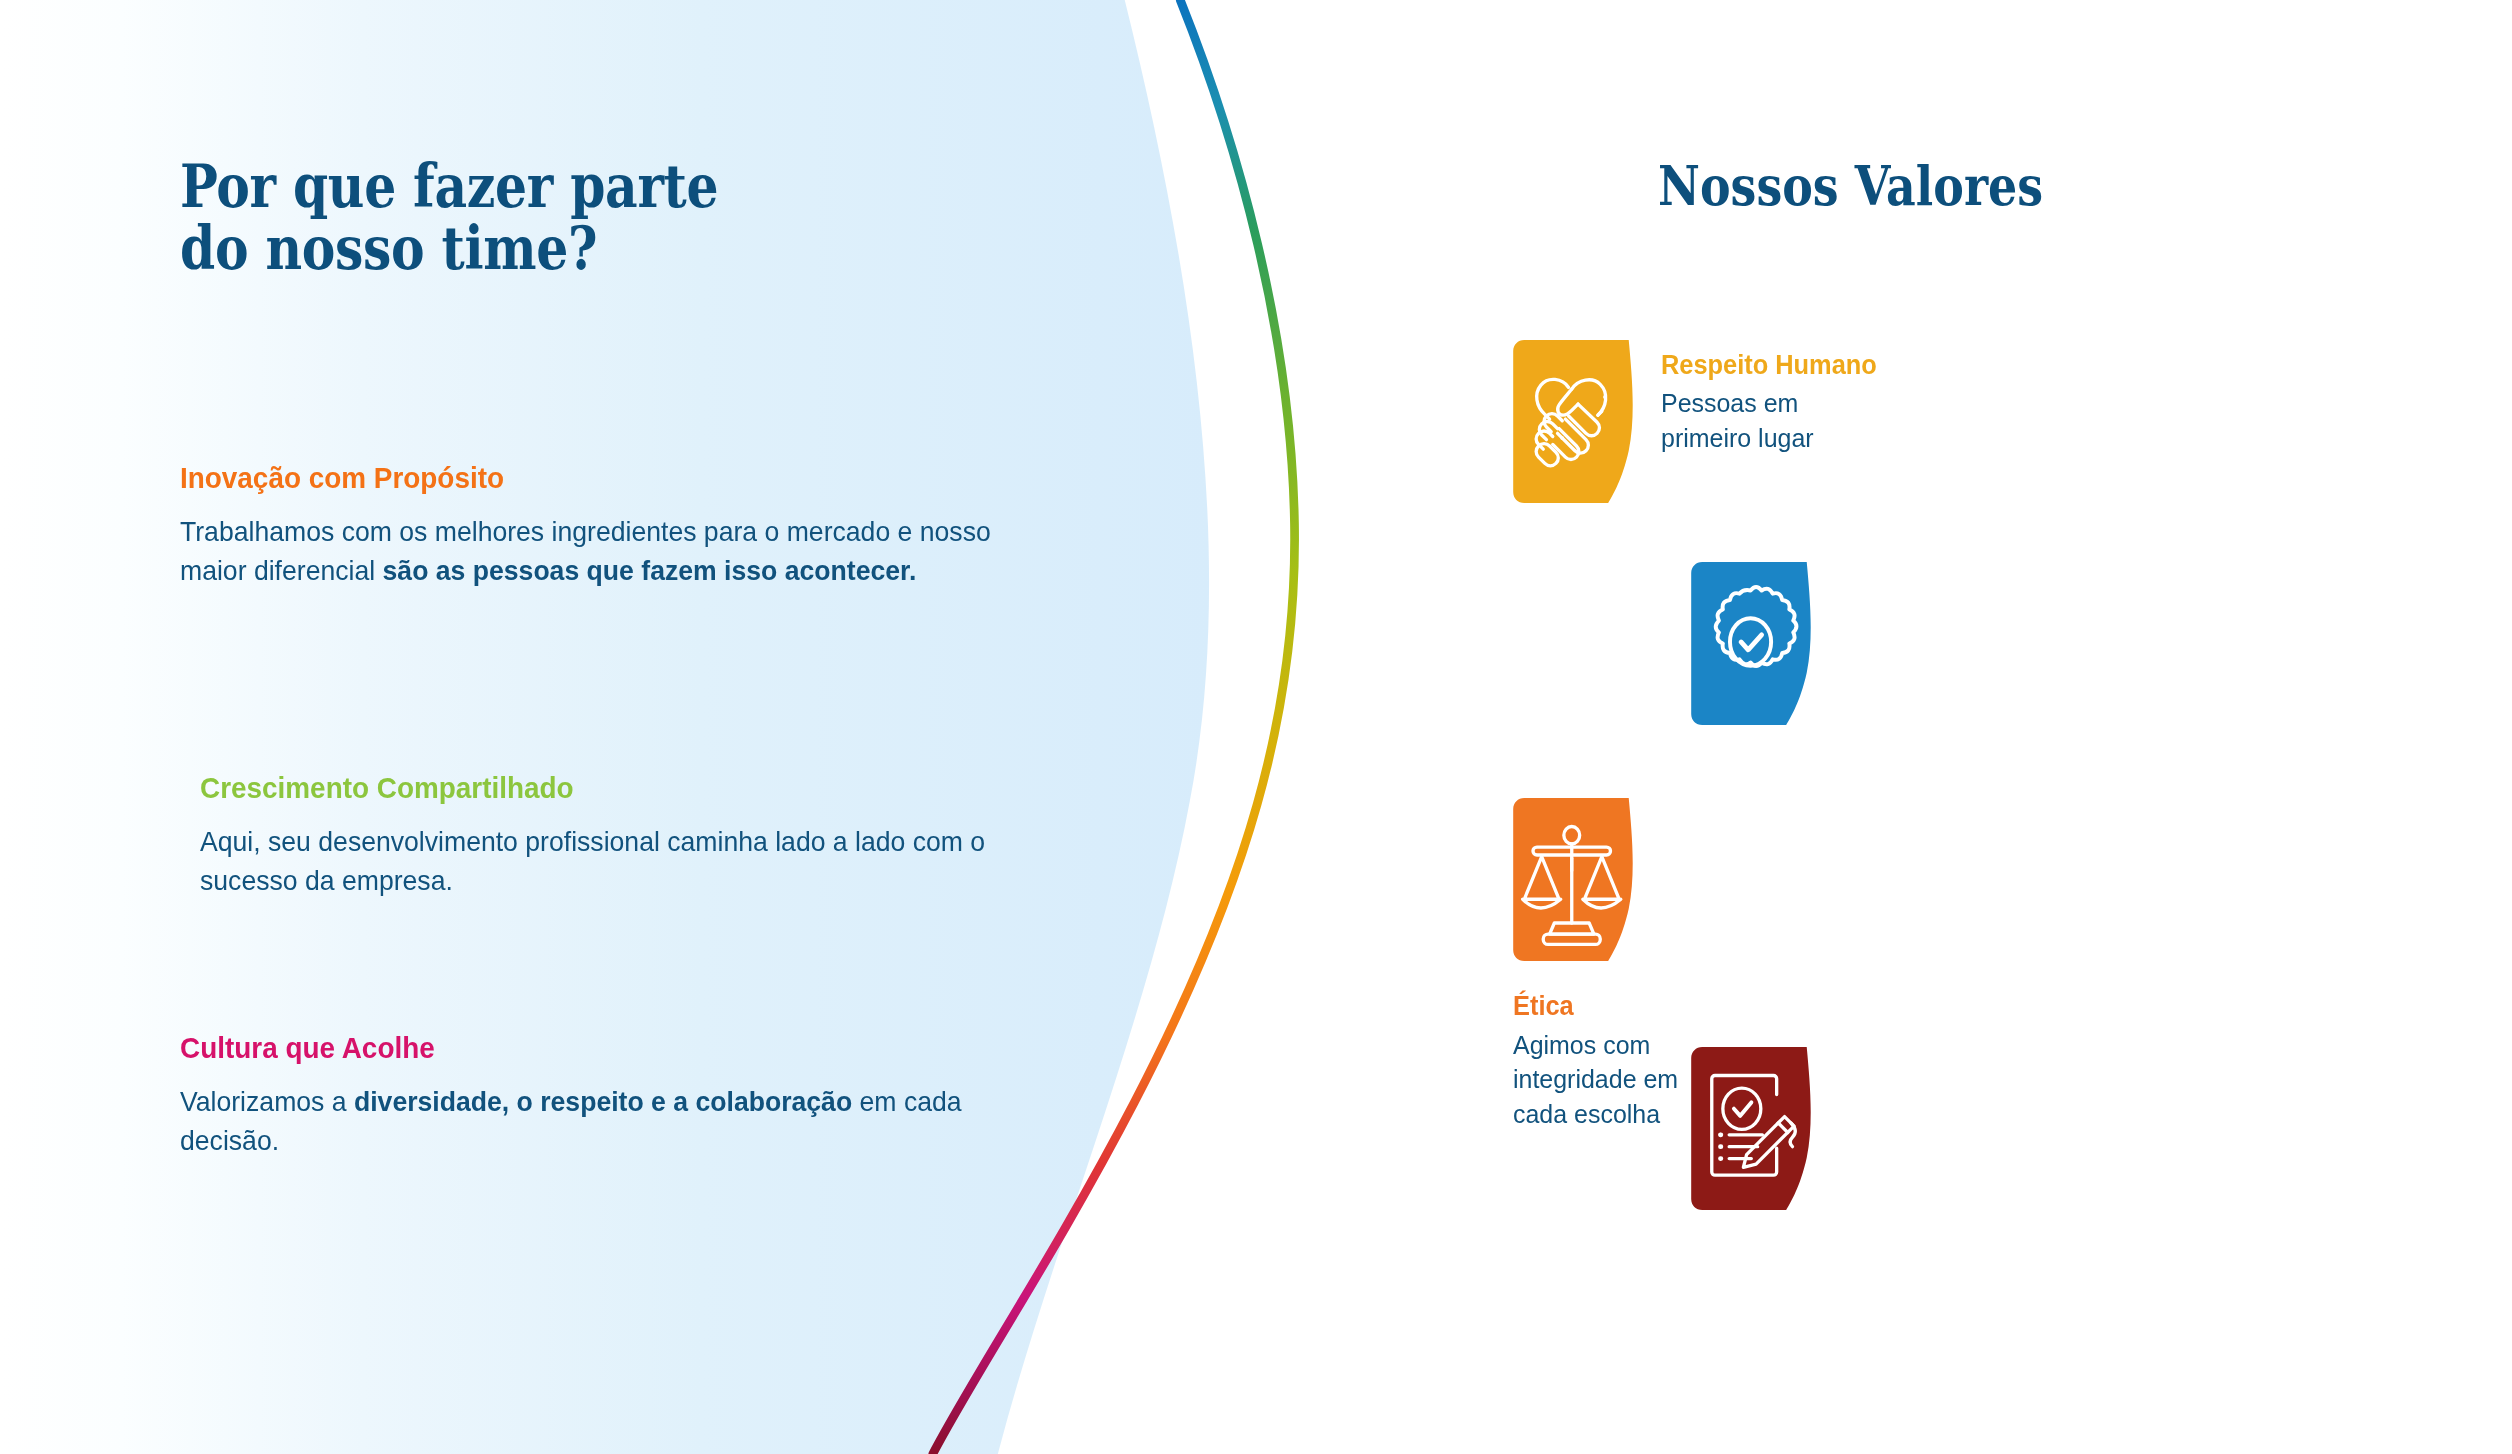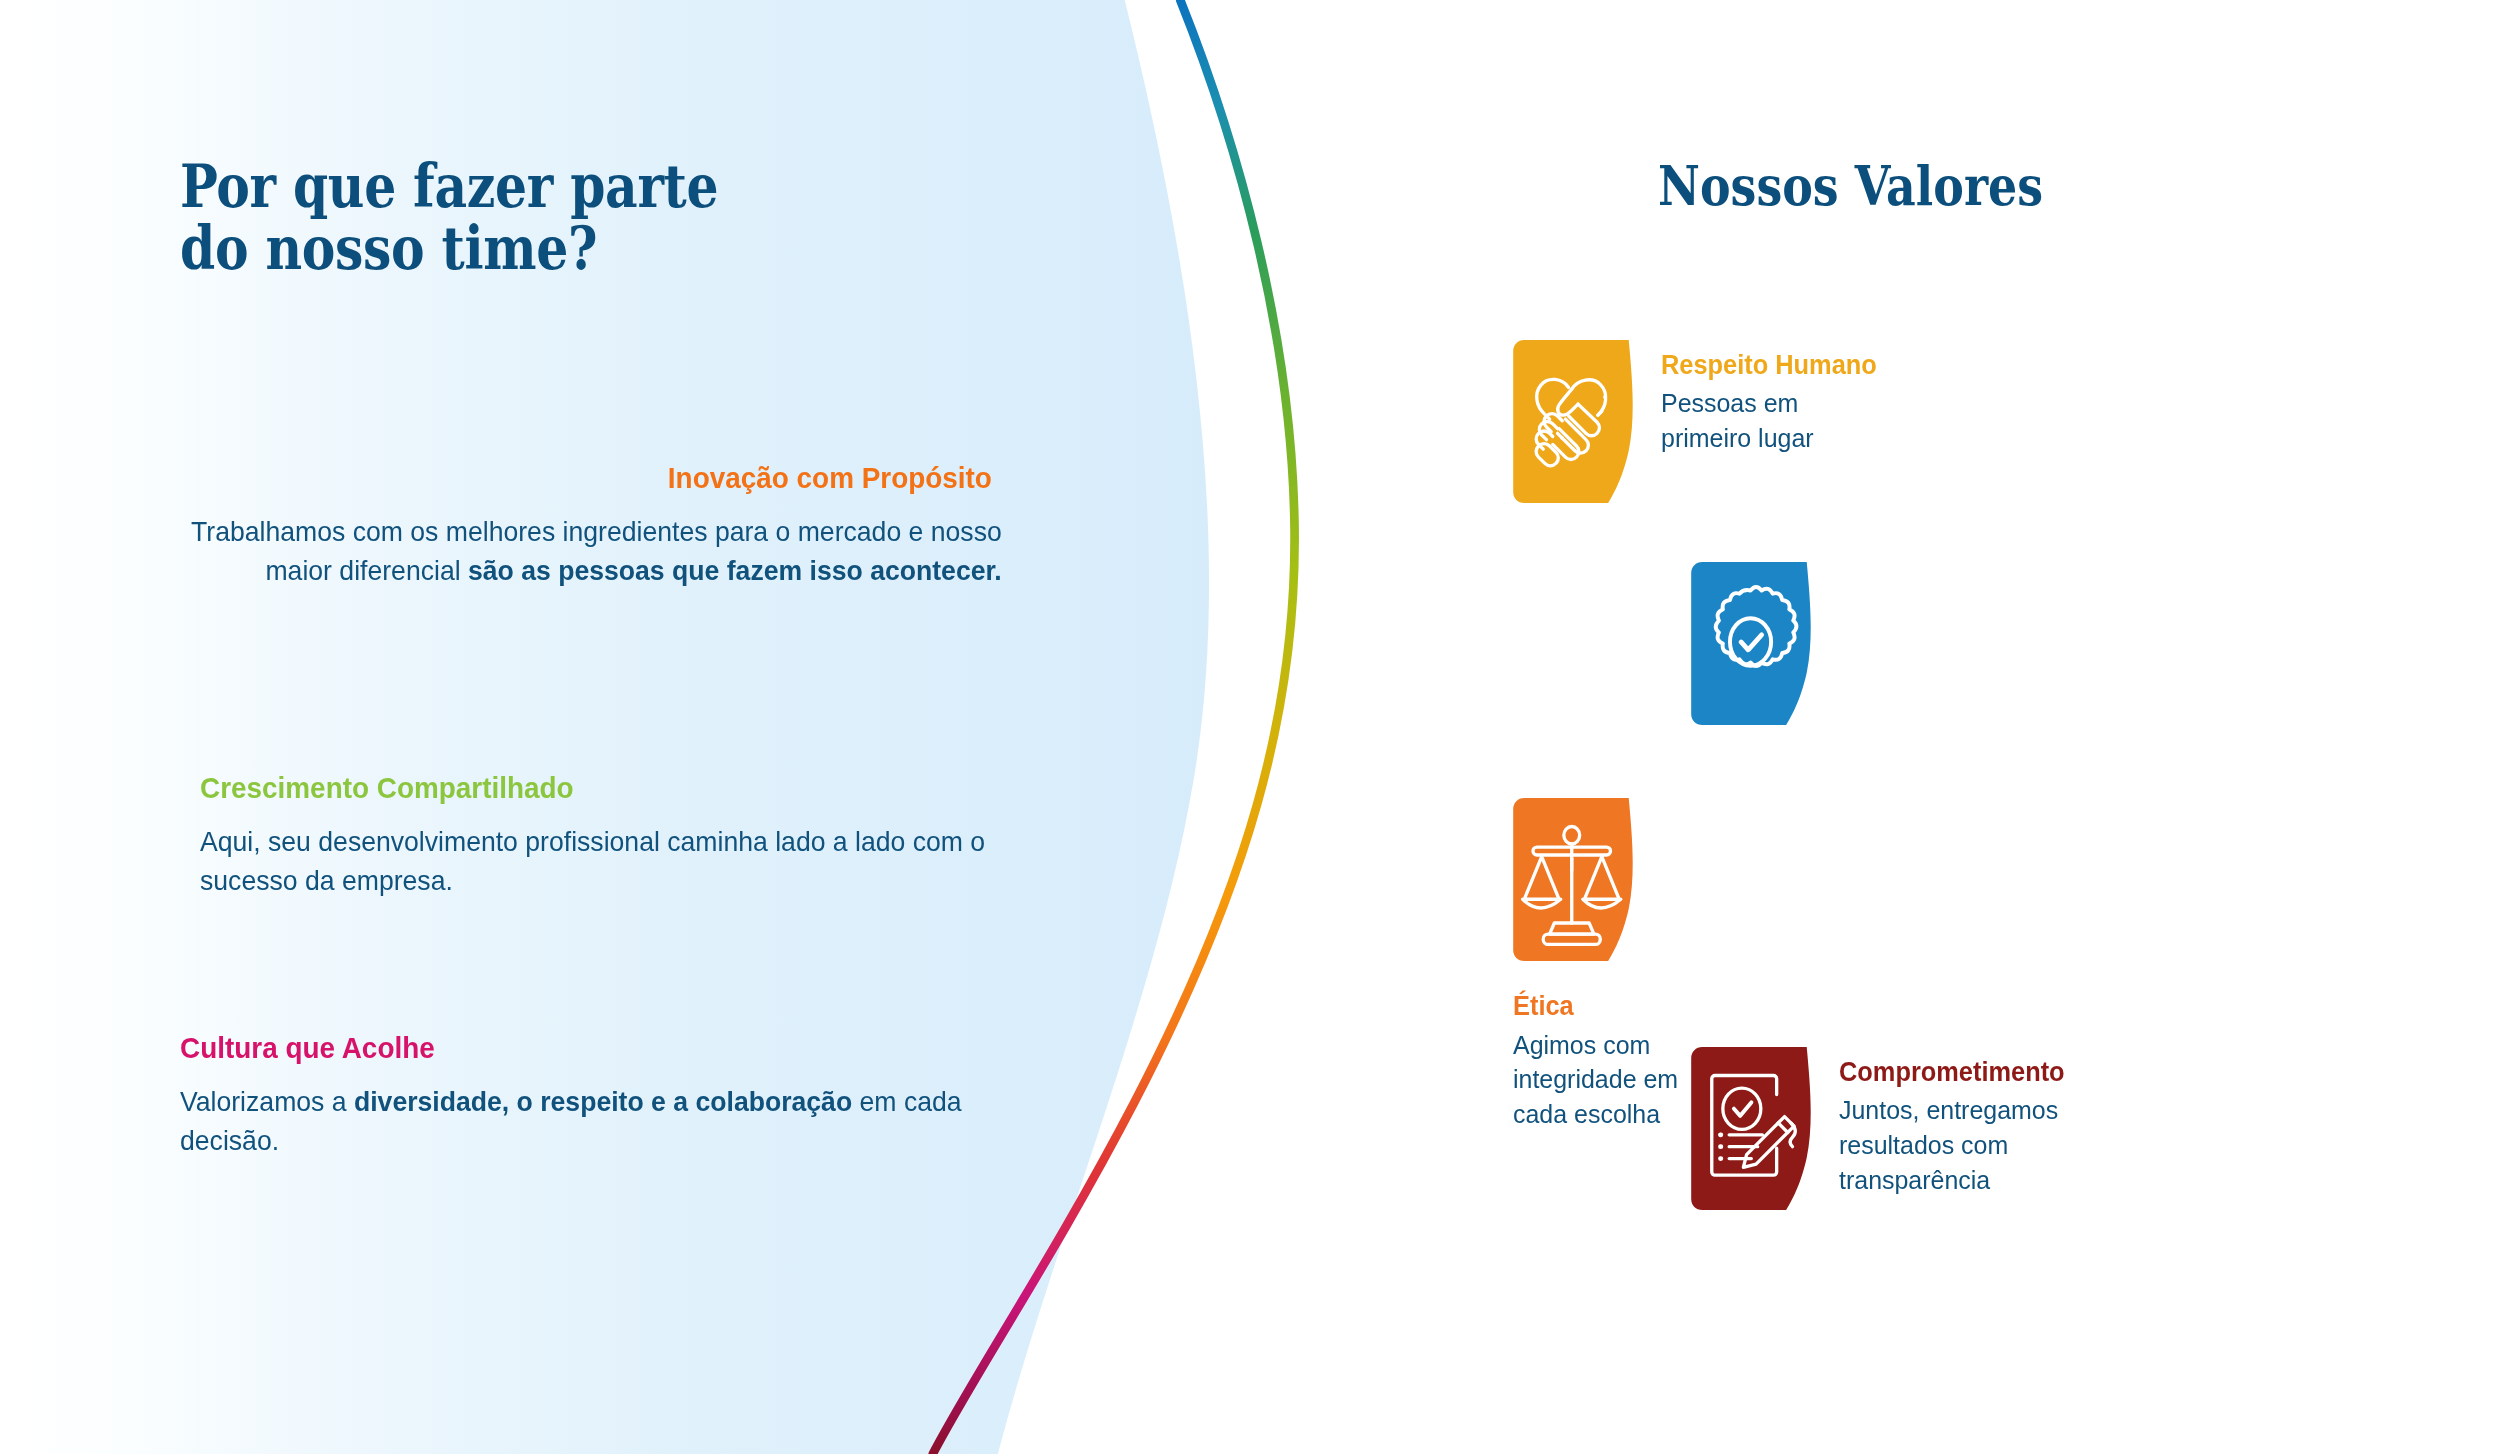--- a/index.html
+++ b/index.html
@@ -25,21 +25,21 @@
     font-size:60px;
     line-height:1.04;
     letter-spacing:-0.4px;
     color:#0d4f7c;
     transform:scaleX(0.84);
     transform-origin:left top;
     white-space:pre-line;
   }
 
   .section-block { margin-top:0; }
-  #blk-0 { position:absolute; left:0; top:306px; width:873px;text-align:right; }
+  #blk-0 { position:absolute; left:0; top:306px; width:873px; }
   #blk-1 { position:absolute; left:0; top:616px; width:873px;margin-left:20px; }
   #blk-2 { position:absolute; left:0; top:876px; width:873px; }
 
   .section-title {
     font-size:30px;
     font-weight:700;
     line-height:1.1;
     margin-bottom:17.5px;
     transform:scaleX(0.93);
     transform-origin:left center;
@@ -258,22 +258,16 @@
           <path d="M54,78 L62,87 L76,70" stroke-width="5"></path>
           <path d="M37,111 L37,111" stroke-width="5"></path>
           <path d="M37,111 h0.5 M37,126 h0.5 M37,141 h0.5" stroke-width="6"></path>
           <path d="M48,111 L90,111 M48,126 L84,126 M48,141 L76,141"></path>
           <path d="M118,88 l12,12 -48,48 -16,4 4,-16 Z"></path>
           <path d="M110,96 l12,12"></path>
           <path d="M126,96 q10,10 2,18 q-6,6 0,12"></path>
         </g>
       </svg>
     </div>
-    <div class="card-text">
-      <div class="card-title" style="color: rgb(141, 26, 22);">Comprometimento</div>
-      <div class="card-desc">Juntos, entregamos
-resultados com
-transparência</div>
-    </div>
   </div>
 
 </div>
 
 
 </body></html>

